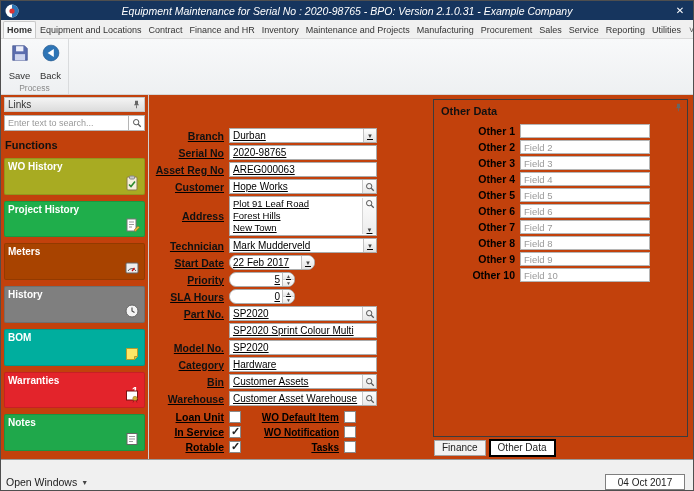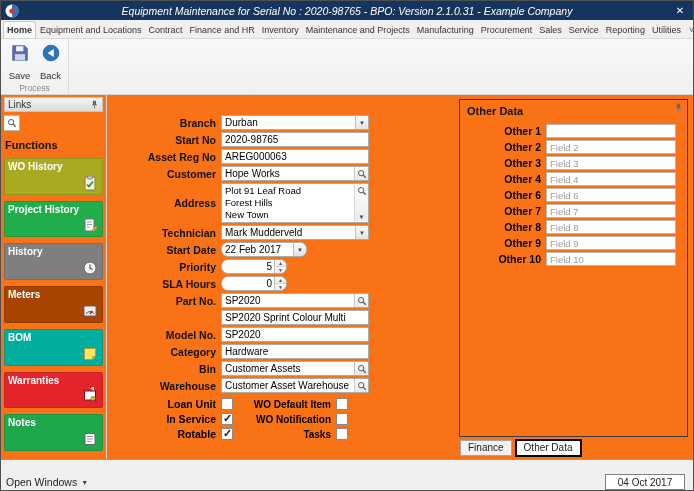--- a/index.html
+++ b/index.html
@@ -29,42 +29,42 @@
             border-bottom:1px solid #d5d5d5; display:flex; }
   .rgroup { width:68px; position:relative; border-right:1px solid #d9dbdd;
             display:flex; padding:3px 2px 12px 4px; gap:2px; }
   .rbtn { width:29px; display:flex; flex-direction:column; align-items:center;
           font-size:9.5px; color:#333; gap:8px; padding-top:2px; border-radius:2px; }
   .rbtn svg { width:18px; height:18px; }
   .rgroup-label { position:absolute; bottom:0; left:0; right:0; text-align:center;
                   font-size:8.5px; color:#8a8a8a; padding-bottom:1px;margin-top:23px; }
 
   
-  .content { flex:1; display:flex; background:#f97316; overflow:hidden;gap:34px; }
+  .content { flex:1; display:flex; background:#c2410c; overflow:hidden; }
 
   
   .sidebar { flex:0 0 106px; border-right:1px solid #d0d0d0; padding:2px 3px; display:flex;
              flex-direction:column; }
   .sb-header { flex:0 0 15px; background:linear-gradient(#f4f4f4,#dcdcdc); border:1px solid #c6c6c6;
                display:flex; align-items:center; font-size:10px; padding:0 3px; color:#333; }
   .sb-header .pin { margin-left:auto; }
   .sb-search { display:flex; margin-top:3px; }
   .sb-search input { flex:1; min-width:0; height:16px; font-size:9px; border:1px solid #b5b5b5;
                      padding:0 3px; color:#555; }
   .sb-search input::placeholder { color:#999; }
   .sb-search .btn { width:16px; height:16px; border:1px solid #b5b5b5; border-left:none;
                     display:flex; align-items:center; justify-content:center; background:#fff; }
   .sb-functions { font-weight:bold; font-size:11px; margin:8px 0 7px 1px; color:#111; }
   .tile { height:38px; border-radius:2px; margin-bottom:6px; color:#fff; position:relative;
           font-size:10px; font-weight:bold; padding:3px 4px; box-shadow:inset 0 0 0 1px rgba(0,0,0,.12); }
   .tile .ticon { position:absolute; right:5px; bottom:4px; }
   .tile .badge { position:absolute; right:7px; top:13px; font-size:11px; font-weight:bold; }
 
   
-  .center { flex:0 0 282px; padding-top:20px; }
+  .center { flex:0 0 282px; padding-top:33px;text-decoration:underline; }
   .frow { display:flex; align-items:center; margin-bottom:2px; }
   .flabel { width:80px; text-align:right; font-weight:bold; font-size:10.5px; padding-right:5px;
             color:#111; white-space:nowrap; }
   .fctrl { width:148px; height:15px; border:1px solid #ababab; background:#fff; font-size:10px;
            display:flex; align-items:center; padding:0 0 0 3px; overflow:hidden; }
   .fctrl .val { flex:1; white-space:nowrap; overflow:hidden; }
   .fctrl.narrow { width:66px;border-radius:7px; }
   .fctrl.narrow .val { text-align:right; padding-right:2px; }
   input.fin { width:148px; height:15px; border:1px solid #ababab; font-size:10px; padding:0 3px; }
   .dd { flex:0 0 13px; height:13px; display:flex; align-items:center; justify-content:center;
@@ -186,20 +186,21 @@
       <div class="sb-header">
         <span>Links</span>
         <span class="pin">
           <svg width="9" height="9" viewBox="0 0 12 12">
               <path d="M4 1 h4 v4 l1.5 2 h-7 L4 5 z" fill="#666"></path>
               <line x1="6" y1="7" x2="6" y2="11" stroke="#666" stroke-width="1.2"></line>
             </svg>
         </span>
       </div>
       <div class="sb-search">
+        <input placeholder="Enter text to search..." style="">
         <span class="btn">
           <svg width="10" height="10" viewBox="0 0 12 12">
               <circle cx="5" cy="5" r="3.2" fill="none" stroke="#555" stroke-width="1.2"></circle>
               <line x1="7.5" y1="7.5" x2="10.5" y2="10.5" stroke="#555" stroke-width="1.4"></line>
             </svg>
         </span>
       </div>
       <div class="sb-functions">Functions</div>
 
       <div class="tile" style="background-color: rgb(168, 171, 34);">
@@ -217,36 +218,36 @@
         <span class="ticon">
           <svg width="16" height="16" viewBox="0 0 16 16">
               <rect x="3" y="2" width="9" height="12" fill="#fff" stroke="#777"></rect>
               <line x1="5" y1="5" x2="10" y2="5" stroke="#999"></line>
               <line x1="5" y1="7.5" x2="10" y2="7.5" stroke="#999"></line>
               <line x1="5" y1="10" x2="8" y2="10" stroke="#999"></line>
               <path d="M10 13 l4-4 1.5 1.5 -4 4 z" fill="#e2b13c" stroke="#8a6d1d" stroke-width=".5"></path>
             </svg>
         </span>
       </div>
-      <div class="tile" style="background-color: rgb(127, 127, 127);">
-        <span>History</span>
-        <span class="ticon">
-          <svg width="16" height="16" viewBox="0 0 16 16">
-              <circle cx="8" cy="8" r="6" fill="#f4f4f4" stroke="#666"></circle>
-              <path d="M8 4.5 V8 l2.5 1.5" stroke="#444" fill="none" stroke-width="1.1"></path>
-            </svg>
-        </span>
-      </div>
       <div class="tile" style="background-color: rgb(168, 67, 0);">
         <span>Meters</span>
         <span class="ticon">
           <svg width="16" height="16" viewBox="0 0 16 16">
               <rect x="2" y="3" width="12" height="10" rx="1" fill="#eee" stroke="#666"></rect>
               <path d="M4 11 a4.5 4.5 0 0 1 8 0" fill="none" stroke="#555"></path>
               <line x1="8" y1="11" x2="10.5" y2="8" stroke="#c00" stroke-width="1.2"></line>
+            </svg>
+        </span>
+      </div>
+      <div class="tile" style="background-color: rgb(127, 127, 127);">
+        <span>History</span>
+        <span class="ticon">
+          <svg width="16" height="16" viewBox="0 0 16 16">
+              <circle cx="8" cy="8" r="6" fill="#f4f4f4" stroke="#666"></circle>
+              <path d="M8 4.5 V8 l2.5 1.5" stroke="#444" fill="none" stroke-width="1.1"></path>
             </svg>
         </span>
       </div>
       <div class="tile" style="background-color: rgb(0, 174, 158);">
         <span>BOM</span>
         <span class="ticon">
           <svg width="16" height="16" viewBox="0 0 16 16">
               <path d="M2.5 2.5 h11 v8 l-3 3 h-8 z" fill="#ffe766" stroke="#b89b2c"></path>
               <path d="M13.5 10.5 h-3 v3" fill="#e8c93e" stroke="#b89b2c"></path>
             </svg>
@@ -280,21 +281,21 @@
 
       <div class="frow">
         <span class="flabel">Branch</span>
         <div class="fctrl">
           <span class="val">Durban</span>
           <span class="dd">▼</span>
         </div>
       </div>
 
       <div class="frow">
-        <span class="flabel">Start No</span>
+        <span class="flabel">Serial No</span>
         <input class="fin" value="2020-98765" style="">
       </div>
 
       <div class="frow">
         <span class="flabel">Asset Reg No</span>
         <input class="fin" value="AREG000063" style="">
       </div>
 
       <div class="frow">
         <span class="flabel">Customer</span>
@@ -461,20 +462,24 @@
             </div>
           <div class="odrow">
               <span class="odlabel">Other 3</span>
               <input class="odinput" placeholder="Field 3" style="">
             </div>
           <div class="odrow">
               <span class="odlabel">Other 4</span>
               <input class="odinput" placeholder="Field 4" style="">
             </div>
           <div class="odrow">
+              <span class="odlabel">Other 5</span>
+              <input class="odinput" placeholder="Field 5" style="">
+            </div>
+          <div class="odrow">
               <span class="odlabel">Other 6</span>
               <input class="odinput" placeholder="Field 6" style="">
             </div>
           <div class="odrow">
               <span class="odlabel">Other 7</span>
               <input class="odinput" placeholder="Field 7" style="">
             </div>
           <div class="odrow">
               <span class="odlabel">Other 8</span>
               <input class="odinput" placeholder="Field 8" style="">

